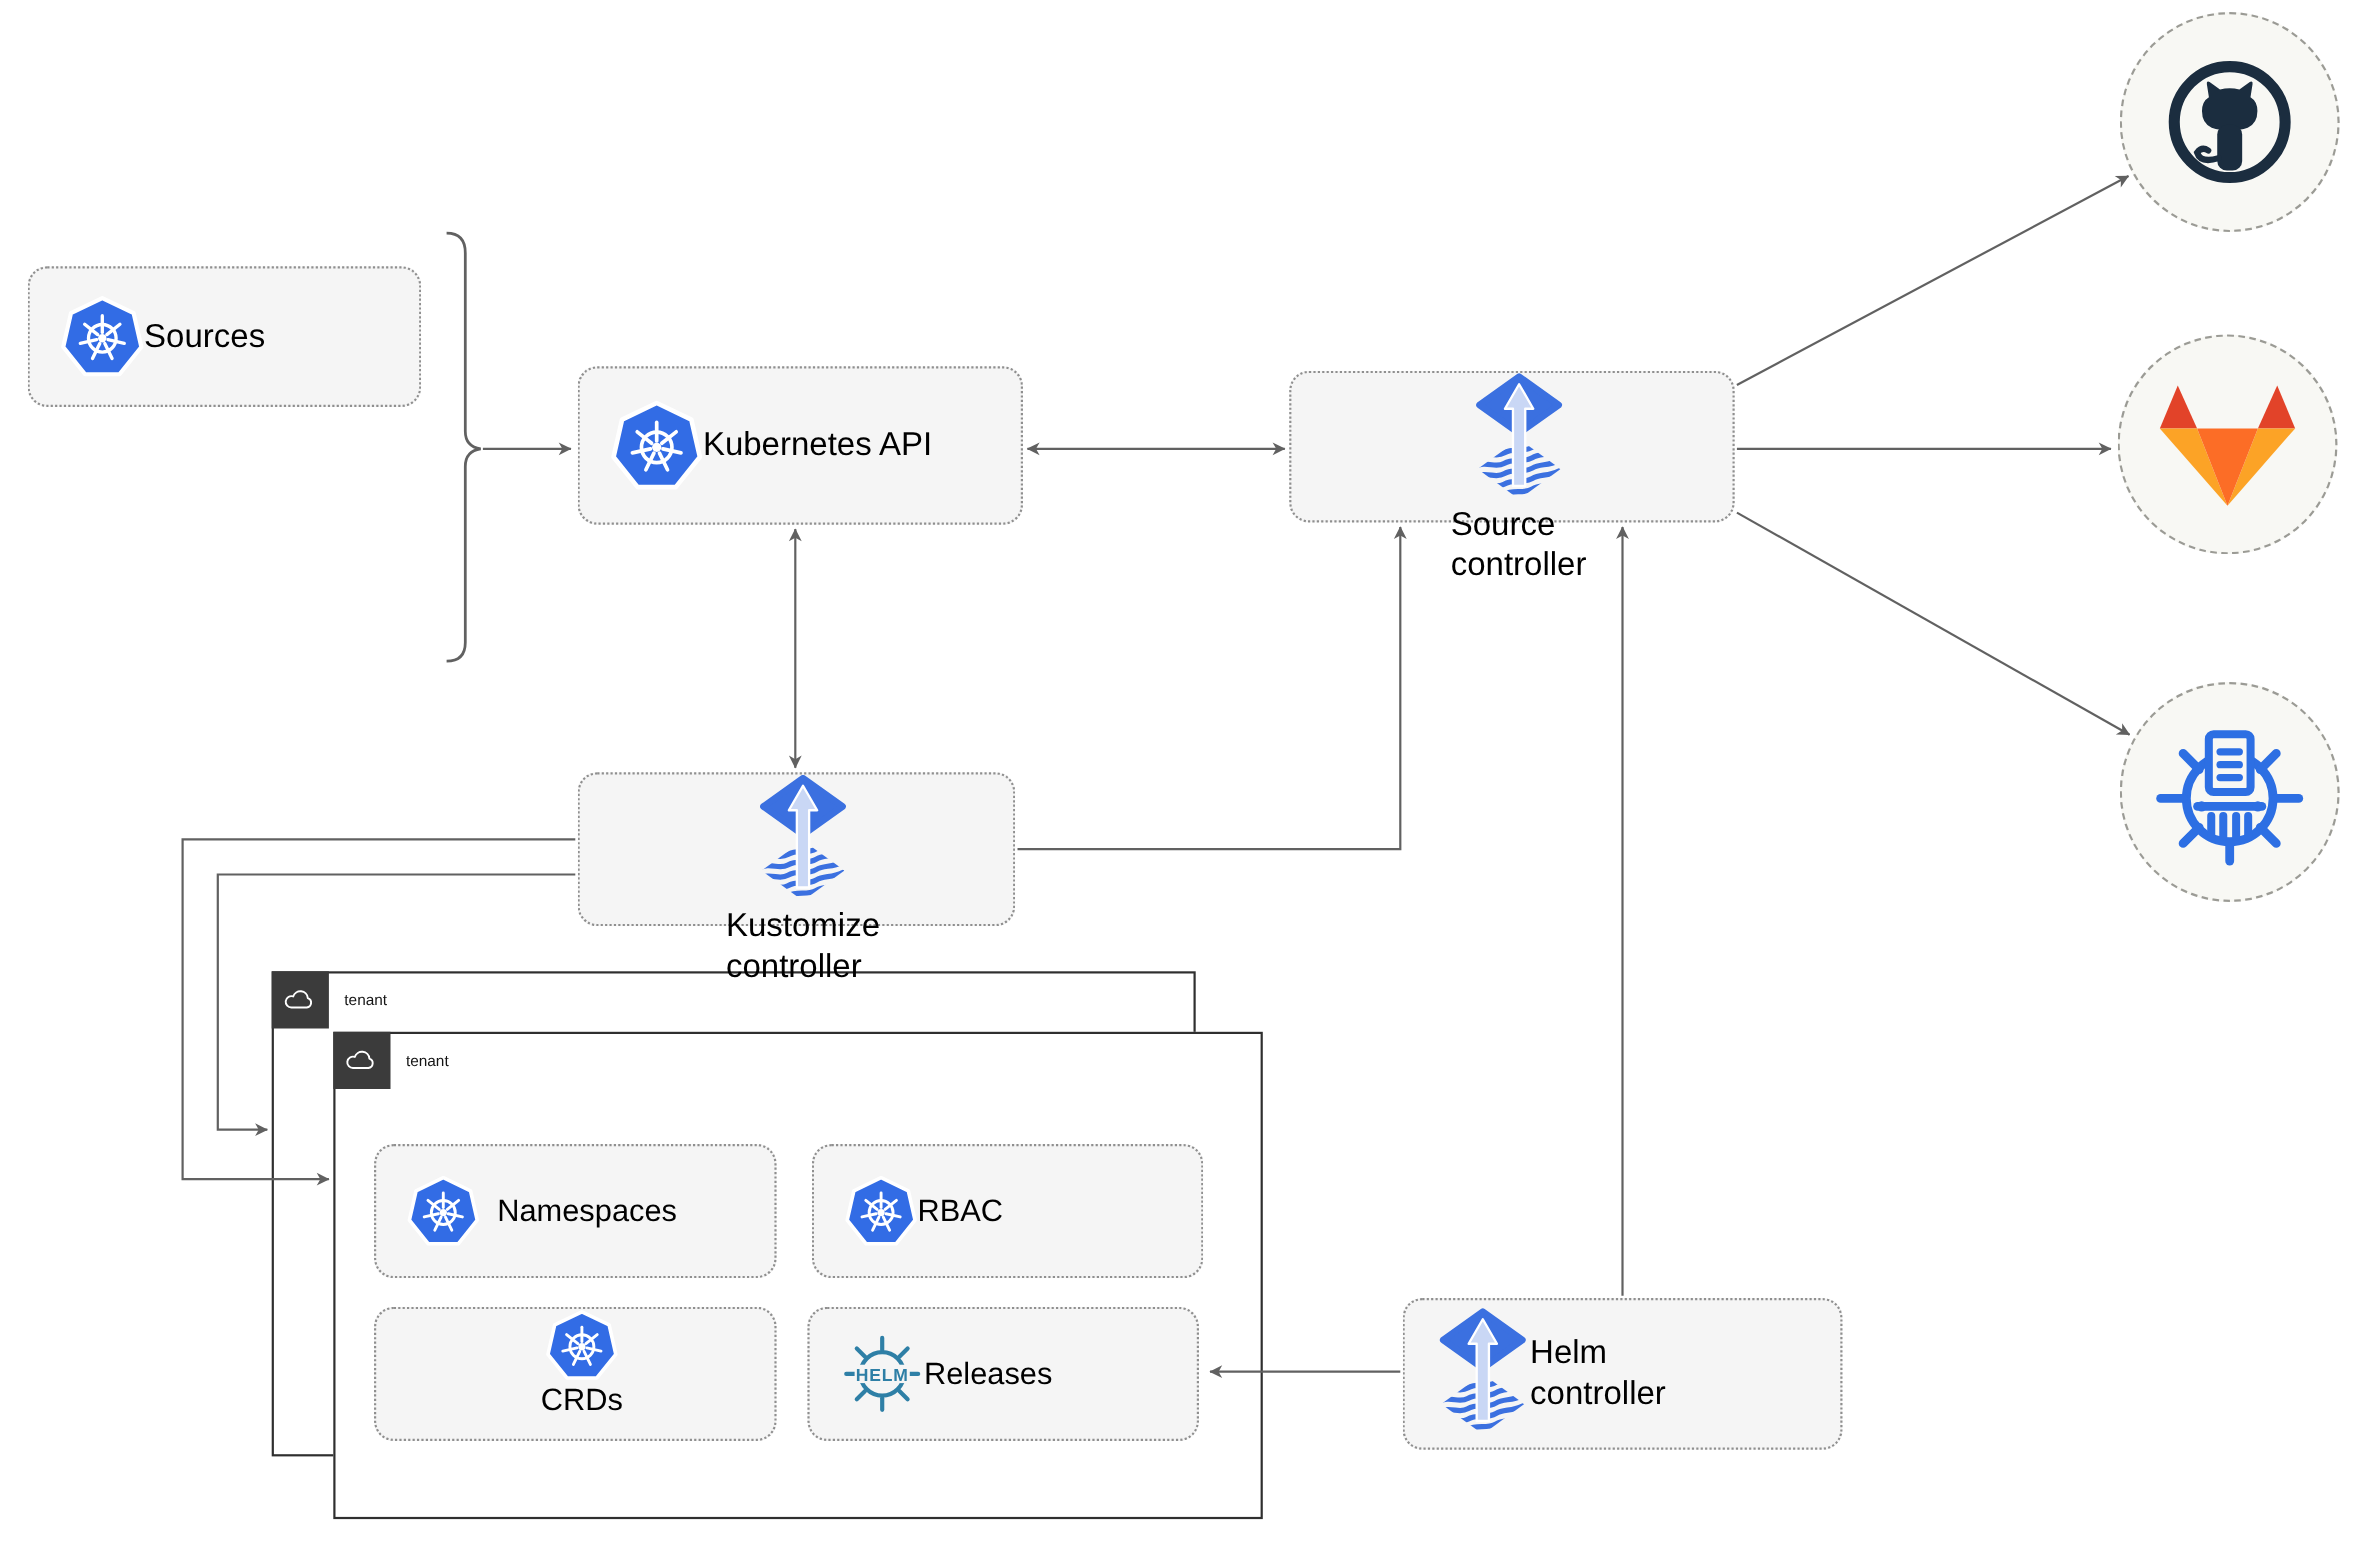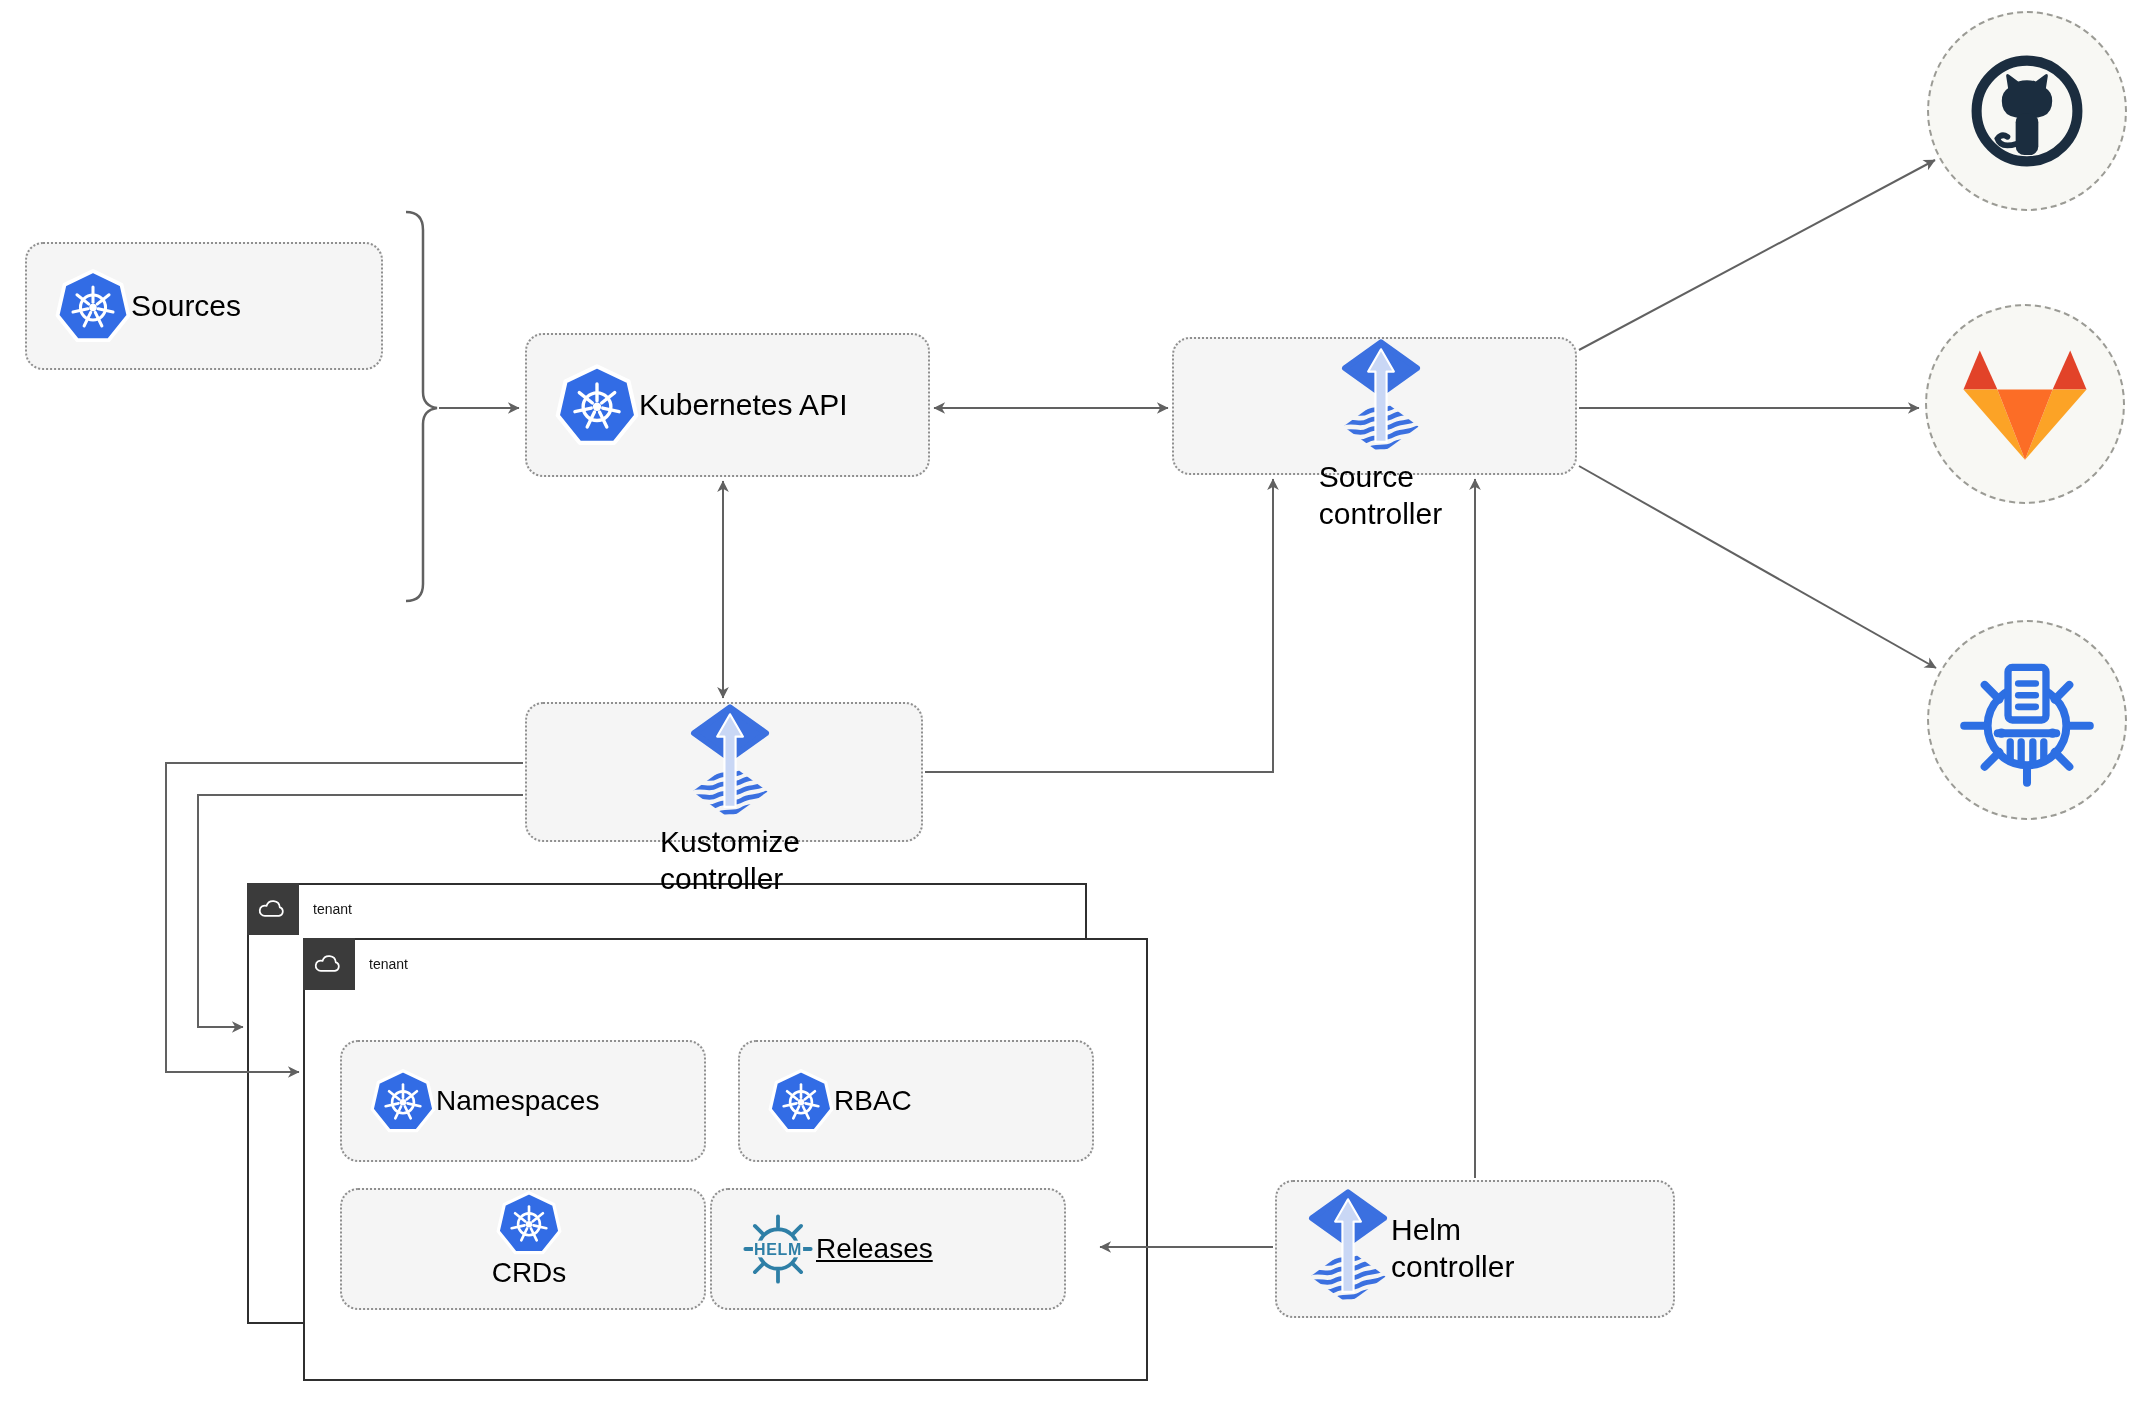--- a/index.html
+++ b/index.html
@@ -211,21 +211,21 @@
   <div class="node" style="left:1275px;top:1180px;width:400px;height:138px;">
     <span class="ico">
       <svg width="86" height="120" viewBox="0 0 100 140">
           <use href="#sym-flux"></use>
         </svg>
       </span>
     <span class="lbl">Helm
 controller</span>
   </div>
 
-  <div class="node small" style="left:340px;top:1040px;width:366px;height:122px;z-index:10;">
+  <div class="node small" style="left:340px;top:1040px;width:366px;height:122px;z-index:10;gap:16px;">
     <span class="ico">
       <svg width="66" height="66">
           <use href="#sym-k8s"></use>
         </svg>
       </span>
     <span class="lbl">Namespaces</span>
   </div>
 
   <div class="node small" style="left:738px;top:1040px;width:356px;height:122px;z-index:10;">
     <span class="ico">
@@ -238,21 +238,21 @@
 
   <div class="node small" style="left:340px;top:1188px;width:366px;height:122px;z-index:10;flex-direction:column;">
     <span class="ico">
       <svg width="66" height="66">
           <use href="#sym-k8s"></use>
         </svg>
       </span>
     <span class="lbl">CRDs</span>
   </div>
 
-  <div class="node small" style="left:710px;top:1188px;width:356px;height:122px;z-index:10;text-decoration:underline;">
+  <div class="node small" style="left:734px;top:1188px;width:356px;height:122px;z-index:10;">
     <span class="ico">
       <svg width="76" height="76">
           <use href="#sym-helm"></use>
         </svg>
       </span>
     <span class="lbl">Releases</span>
   </div>
 
   <div class="ext-circle" style="left:1927px;top:11px;width:200px;height:200px;">
     <svg width="126" height="126">

